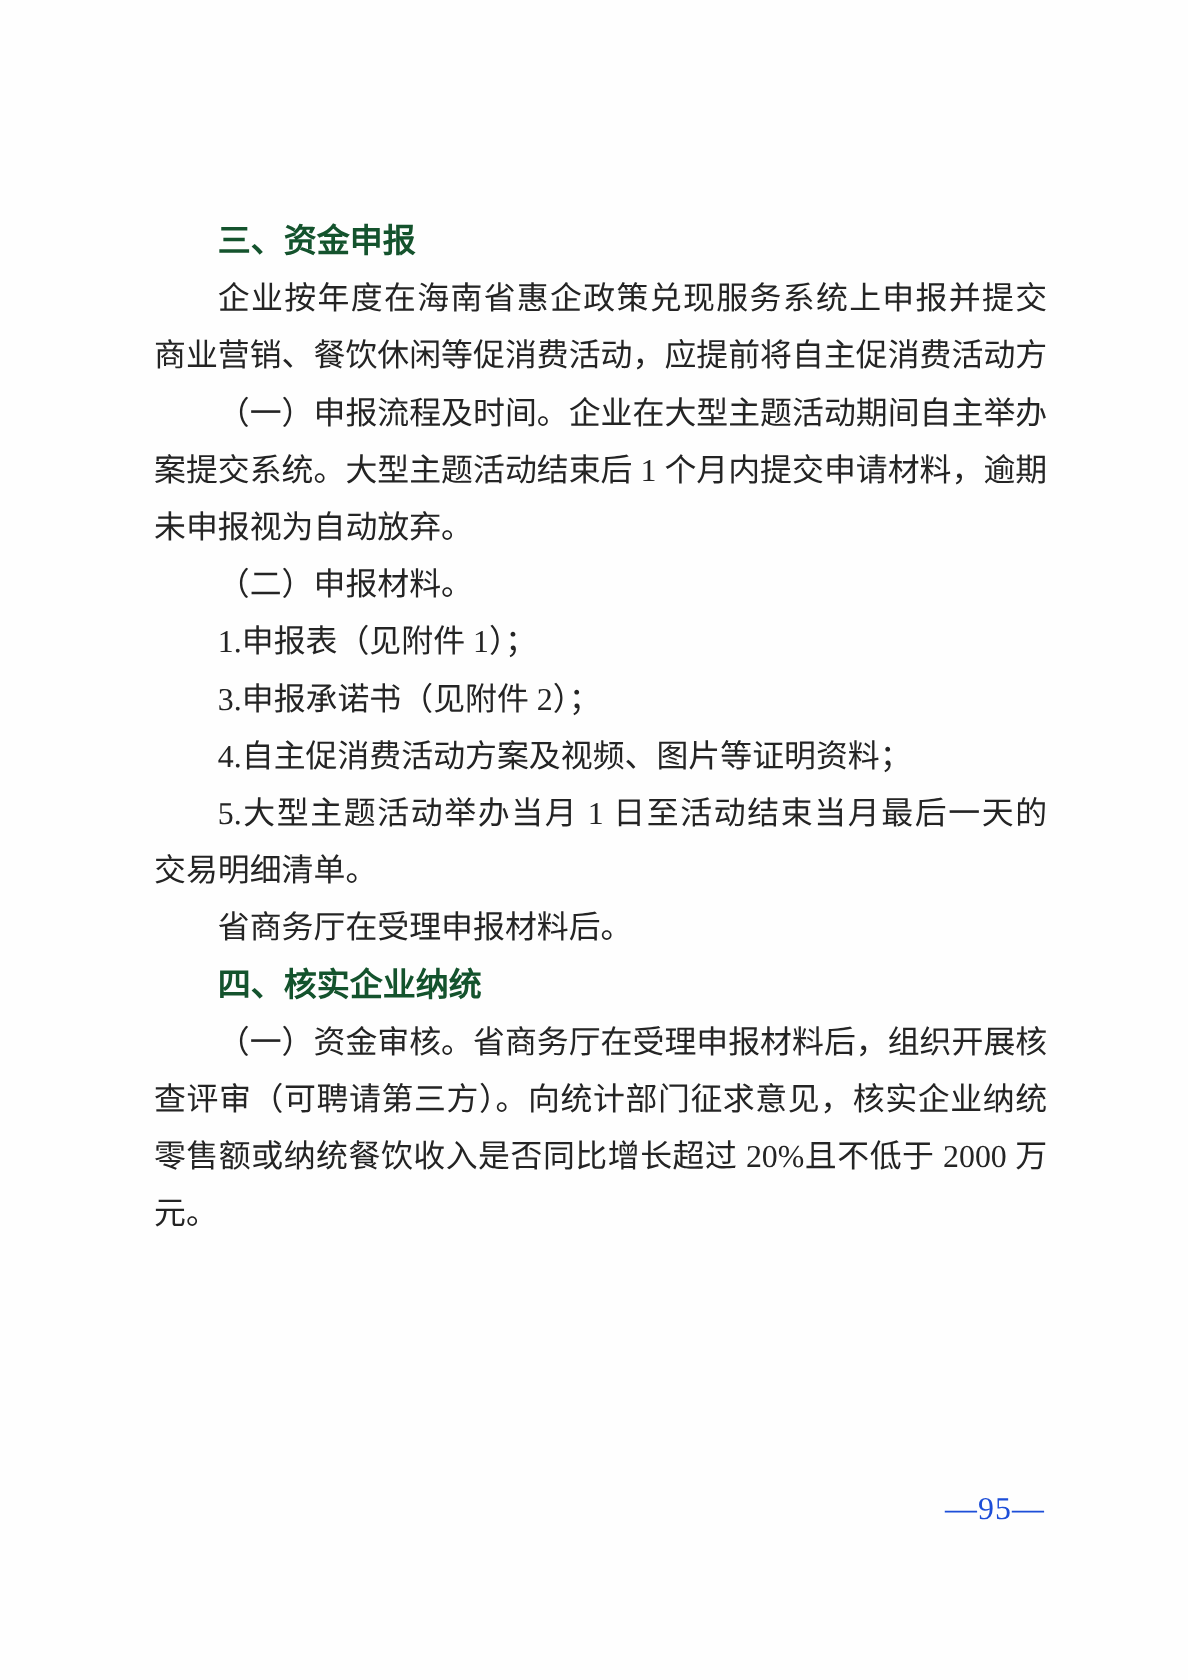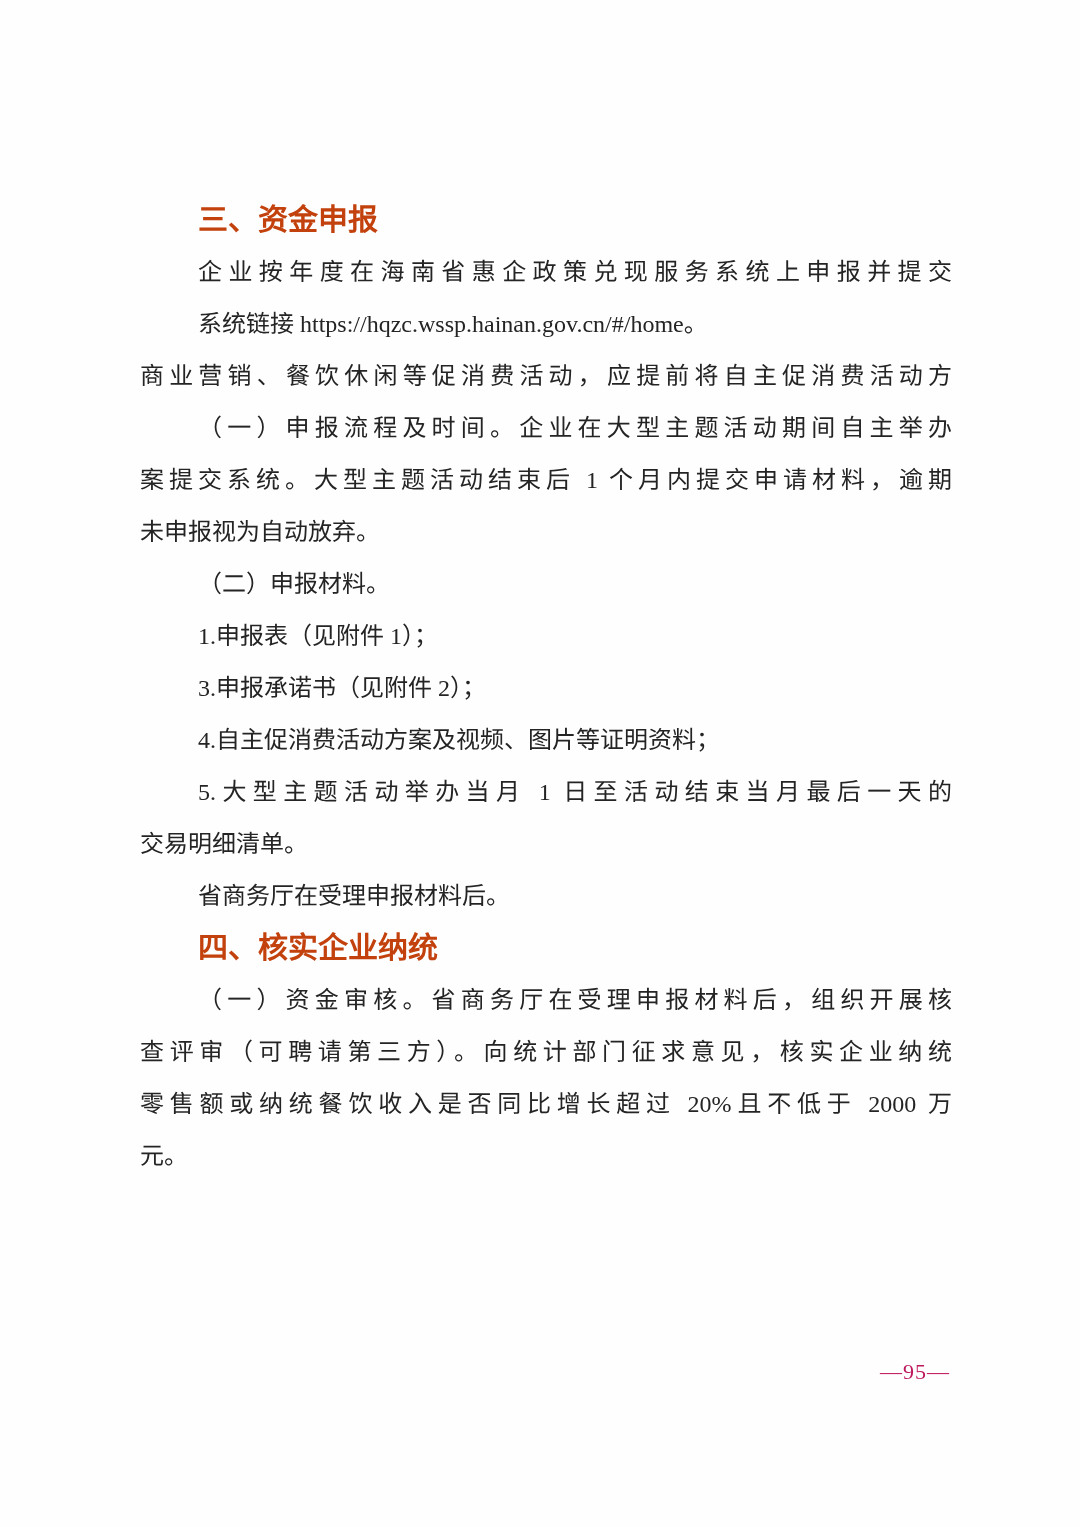--- a/index.html
+++ b/index.html
@@ -16,58 +16,57 @@
     overflow: hidden;
     color: #242424;
   }
   .content {
     position: absolute;
     left: 140px;
     top: 194px;
     width: 812px;
   }
   .line {
-    font-size: 24px;
+    font-size: 29px;
     line-height: 52px;
     white-space: nowrap;
     color: #242424;
     text-align: left;
   }
   .ind { text-indent: 58px; }
   .jst {
     text-align: justify;
     text-align-last: justify;
     text-justify: inter-ideograph;
     white-space: normal;
   }
   .h {
     font-family: "Liberation Sans", "DejaVu Sans", sans-serif;
     font-weight: bold;
     font-size: 30px;
-    color: #c2410c;
+    color: #14532d;
   }
   .page-number {
     position: absolute;
     top: 1352px;
     right: 130px;
-    font-size: 22px;
+    font-size: 29px;
     line-height: 40px;
-    color: #be185d;
+    color: #1d4ed8;
     letter-spacing: 1px;
     font-family: Liberation Serif, serif;
   }
 </style>
 </head>
 <body>
 
 <div class="page">
   <div class="content">
     <div class="line h ind">三、资金申报</div>
     <div class="line ind jst">企业按年度在海南省惠企政策兑现服务系统上申报并提交</div>
-    <div class="line ind">系统链接 https://hqzc.wssp.hainan.gov.cn/#/home。</div>
     <div class="line jst">商业营销、餐饮休闲等促消费活动，应提前将自主促消费活动方</div>
     <div class="line ind jst">（一）申报流程及时间。企业在大型主题活动期间自主举办</div>
     <div class="line jst">案提交系统。大型主题活动结束后 1 个月内提交申请材料，逾期</div>
     <div class="line">未申报视为自动放弃。</div>
     <div class="line ind">（二）申报材料。</div>
     <div class="line ind">1.申报表（见附件 1）；</div>
     <div class="line ind">3.申报承诺书（见附件 2）；</div>
     <div class="line ind">4.自主促消费活动方案及视频、图片等证明资料；</div>
     <div class="line ind jst">5.大型主题活动举办当月 1 日至活动结束当月最后一天的</div>
     <div class="line">交易明细清单。</div>

